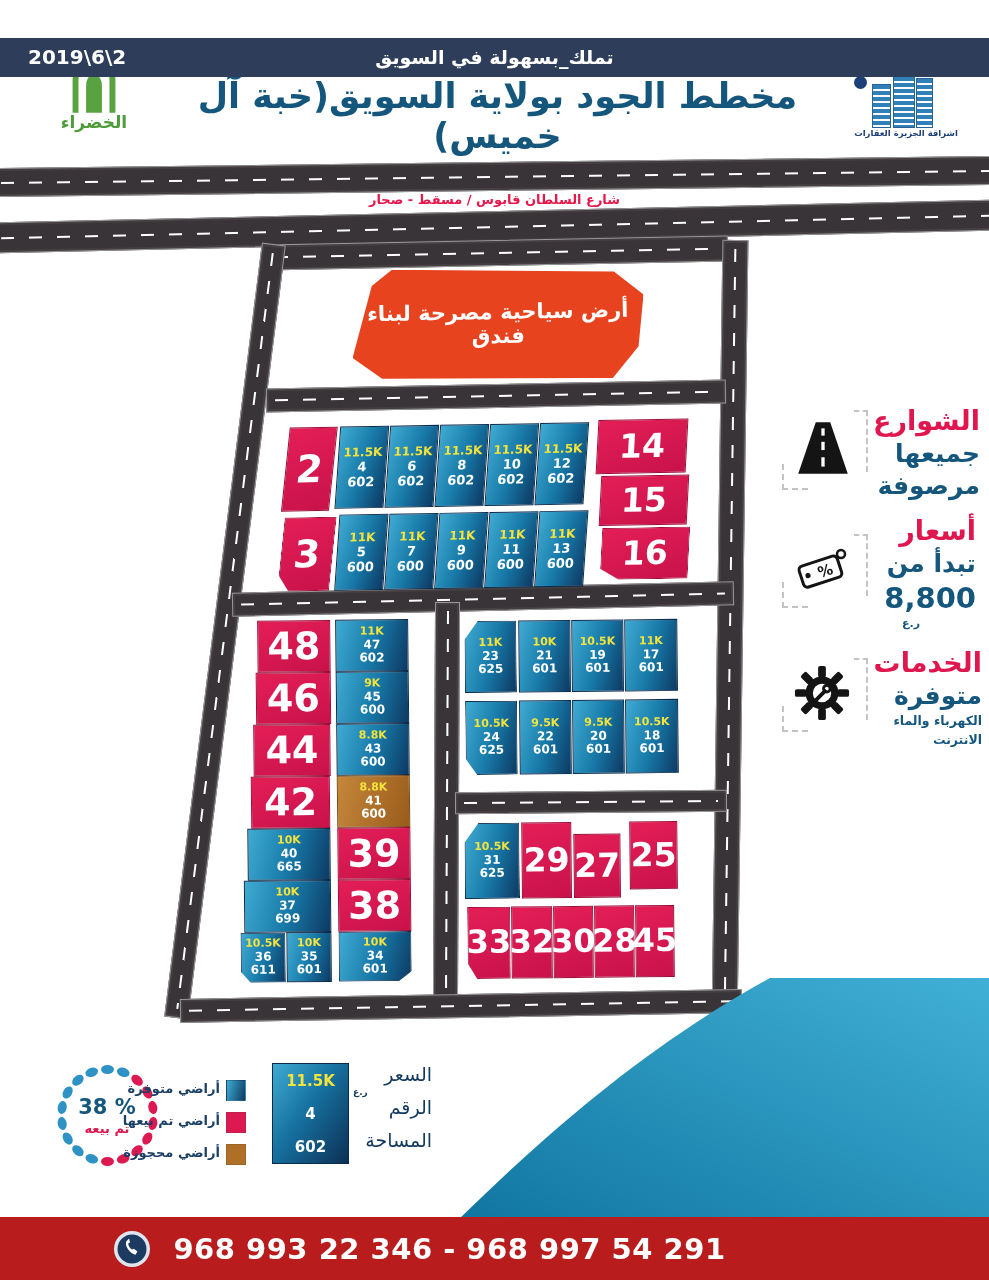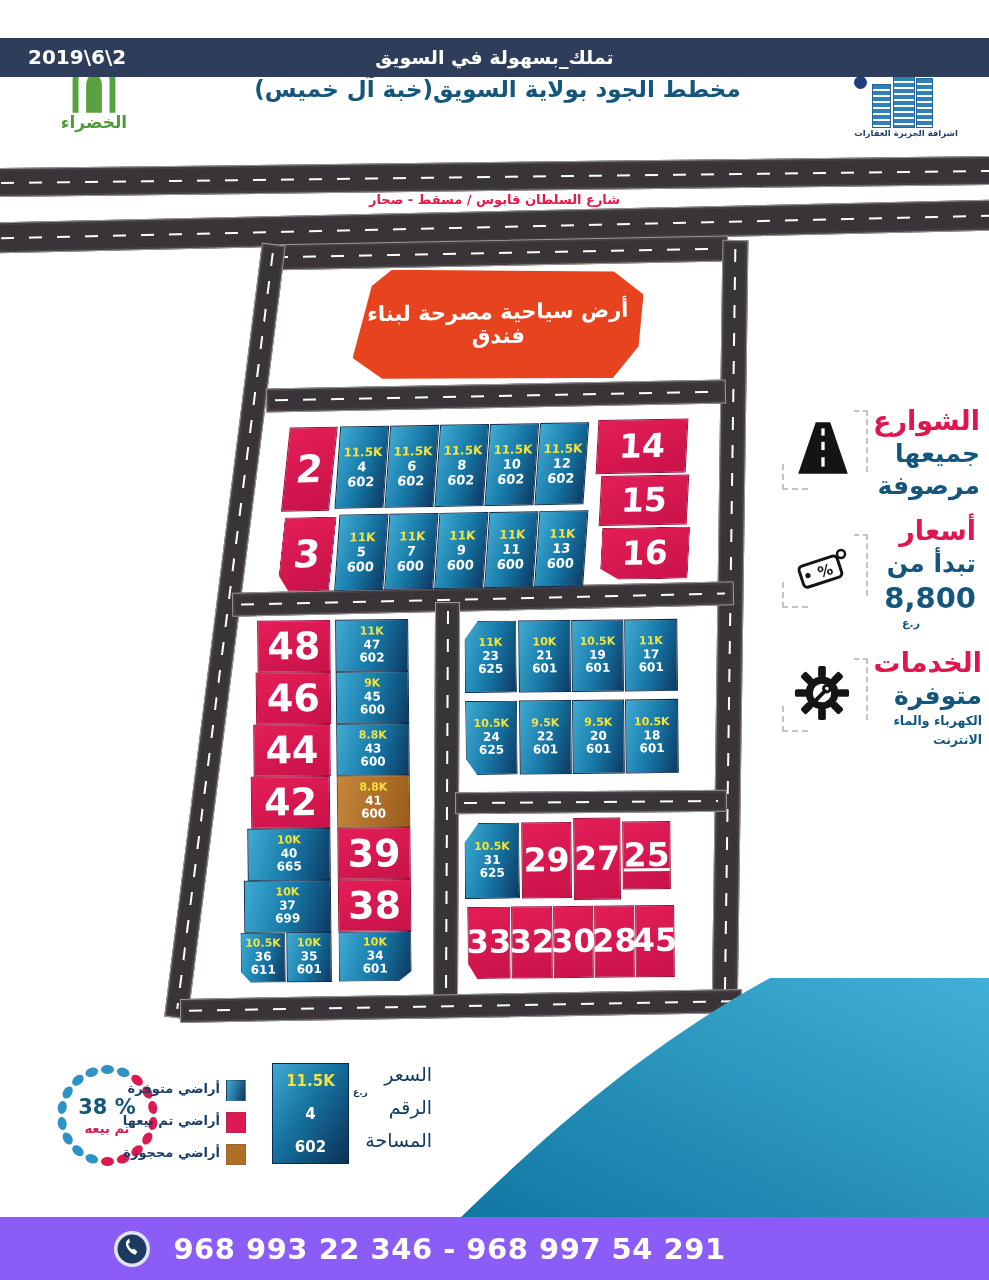--- a/index.html
+++ b/index.html
@@ -3,21 +3,21 @@
 <meta charset="utf-8">
 <style>
   html,body{margin:0;padding:0;background:#fff;}
   .canvas{position:relative;width:989px;height:1280px;background:#fff;overflow:hidden;
           font-family:"DejaVu Sans",sans-serif;}
   
   .topbar{position:absolute;left:0;top:3px;width:989px;height:39px;background:#2e3e5a;color:#fff;z-index:5;margin-top:35px;}
   .tb-date{position:absolute;left:28px;top:7px;font-size:20px;font-weight:bold;direction:ltr;}
   .tb-slogan{position:absolute;left:0;right:0;top:8px;text-align:center;font-size:19px;font-weight:bold;direction:rtl;}
   
-  .title{position:absolute;left:150px;top:76px;width:695px;text-align:center;font-size:23px;font-weight:bold;
+  .title{position:absolute;left:150px;top:76px;width:695px;text-align:center;font-size:35px;font-weight:bold;
          color:#15567d;direction:rtl;}
   .logo-green{position:absolute;left:44px;top:56px;width:100px;text-align:center;}
   .logo-green svg{display:block;margin:0 auto;}
   .lg-text{font-size:17px;font-weight:bold;color:#4f9c3c;margin-top:-2px;direction:rtl;}
   .logo-blue{position:absolute;left:843px;top:60px;width:112px;text-align:center;margin-left:7px;}
   .towers{position:relative;height:66px;}
   .sun{position:absolute;left:4px;top:16px;width:13px;height:13px;border-radius:50%;background:#1c3f77;}
   .tower{position:absolute;border:1px solid #25639a;background:repeating-linear-gradient(180deg,#3181b8 0 4px,#ffffff 4px 6px);}
   .t1{left:22px;top:24px;width:17px;height:42px;}
   .t2{left:43px;top:4px;width:20px;height:62px;}
@@ -85,21 +85,21 @@
   .slabels div{height:33px;font-size:19px;font-weight:normal;color:#12395e;}
   .sunit{position:absolute;left:353px;top:1087px;font-size:9px;font-weight:bold;color:#12395e;z-index:2;}
   
   .wedge{position:absolute;left:440px;top:978px;z-index:3;}
   .contact{position:absolute;left:695px;top:996px;width:280px;z-index:4;display:flex;flex-direction:column;
            align-items:center;color:#fff;font-weight:bold;direction:rtl;text-align:center;}
   .c1{font-size:46px;line-height:1.2;}
   .c2{font-size:33px;line-height:1.3;margin-top:10px;}
   .c3{font-size:44px;line-height:1.2;margin-top:8px;}
   
-  .bottombar{position:absolute;left:0;top:1217px;width:989px;height:63px;background:#8b5cf6;z-index:5;
+  .bottombar{position:absolute;left:0;top:1217px;width:989px;height:63px;background:#b91c1c;z-index:5;
              display:flex;align-items:center;justify-content:center;gap:22px;padding-right:150px;box-sizing:border-box;}
   .phones{color:#fff;font-size:29px;font-weight:bold;direction:ltr;letter-spacing:0.5px;}
 </style>
 </head>
 <body>
 
 <div class="canvas">
 
   <div class="topbar">
     <div class="tb-date">2019\6\2</div>
@@ -320,24 +320,24 @@
 
   <div class="blk" style="left:458px;top:816px;width:225px;height:164px;transform:rotate(-0.6deg);">
     <div class="p avail sm ch-tl-bl" style="left:7px;top:6px;width:55px;height:76px;">
       <span class="pr">10.5K</span>
       <span class="nm">31</span>
       <span class="ar">625</span>
       </div>
     <div class="p sold" style="left:64px;top:6px;width:50px;height:76px;">
       <span class="lbl f34">29</span>
       </div>
-    <div class="p sold" style="left:116px;top:2px;width:47px;height:82px;">
+    <div class="p sold" style="left:116px;top:18px;width:47px;height:64px;">
       <span class="lbl f34">27</span>
       </div>
-    <div class="p sold" style="left:165px;top:6px;width:48px;height:68px;text-decoration:underline;">
+    <div class="p sold" style="left:172px;top:6px;width:48px;height:68px;">
       <span class="lbl f34">25</span>
       </div>
     <div class="p sold ch-bl" style="left:9px;top:90px;width:43px;height:72px;">
       <span class="lbl f32">33</span>
       </div>
     <div class="p sold" style="left:53px;top:90px;width:41px;height:72px;">
       <span class="lbl f32">32</span>
       </div>
     <div class="p sold" style="left:95px;top:90px;width:40px;height:72px;">
       <span class="lbl f32">30</span>

